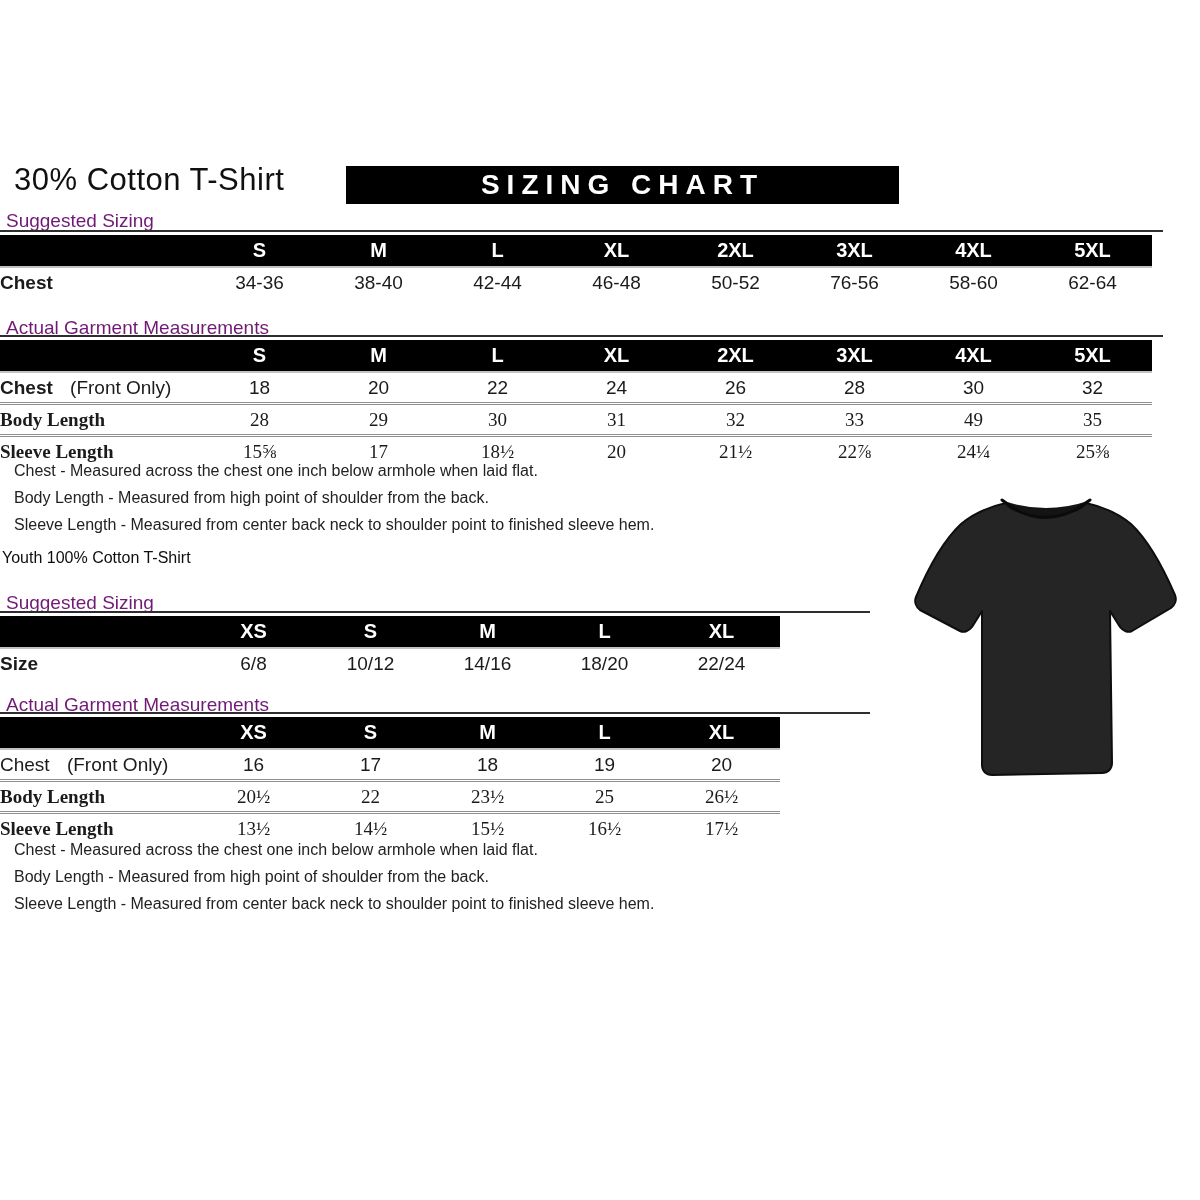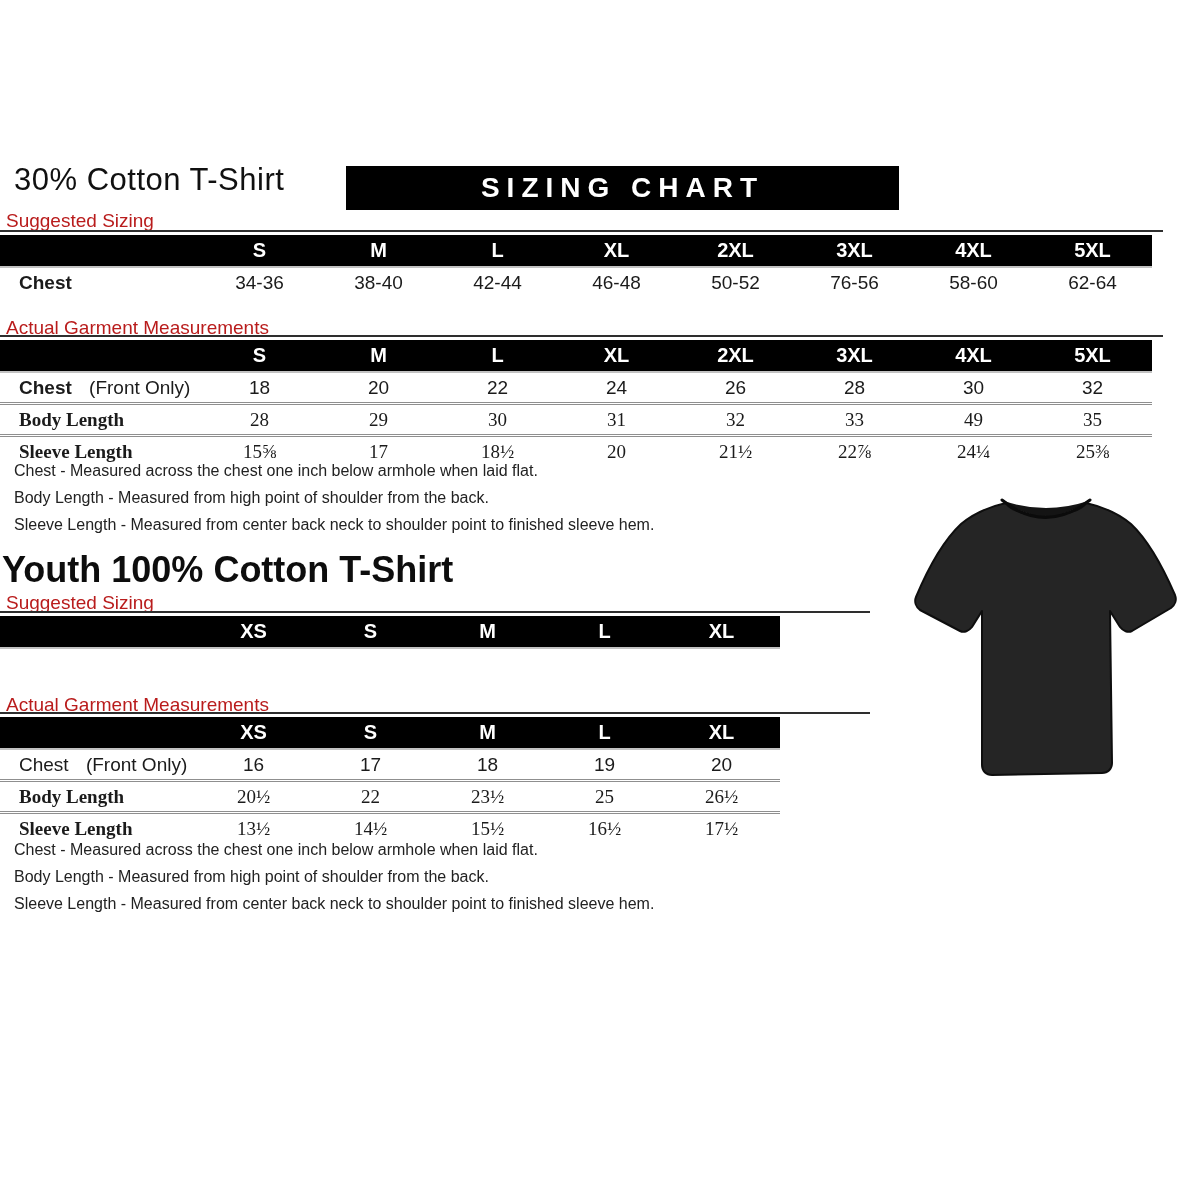--- a/index.html
+++ b/index.html
@@ -8,45 +8,45 @@
     font-family:"Liberation Sans", sans-serif; color:#1b1b1b;
     -webkit-font-smoothing:antialiased;
   }
   .abs { position:absolute; }
 
   .main-title { font-size:31px; font-weight:400; color:#101010; letter-spacing:0.5px; }
   .banner {
     background:#000; color:#fff; display:flex; align-items:center; justify-content:center;
     font-weight:bold; font-size:28px; letter-spacing:7px;
   }
-  .section-label { font-size:19px; color:#b91c1c; }
-  .youth-title { font-size:36px; font-weight:bold; color:#0d0d0d; }
+  .section-label { font-size:19px; color:#701a75; }
+  .youth-title { font-size:16px; font-weight:normal; color:#0d0d0d; }
 
   .table-wrap { border-top:2px solid #2e2e2e; padding-top:3px; }
   table.sizing { border-collapse:collapse; table-layout:fixed; }
   table.sizing th {
     background:#000; color:#ffffff; font-size:20px; font-weight:bold;
     height:31px; text-align:center; padding:0; border-bottom:2px solid #c2c2c2;
   }
   table.sizing td {
     font-size:19px; height:29px; text-align:center; padding:0; color:#1b1b1b;
     white-space:nowrap;
   }
-  table.sizing td.lbl { text-align:left; padding-left:19px; font-weight:bold; }
+  table.sizing td.lbl { text-align:left; padding-left:0; font-weight:bold; }
   table.sizing td.lbl .lbl-note { font-weight:normal;margin-left:12px; }
   table.sizing tr.sep td { border-top:3px double #8f8f8f;font-family:Liberation Serif, serif; }
 
   .notes p { margin:0 0 9px 0; font-size:16px; color:#222; }
 </style>
 </head>
 <body>
 
 <div class="abs main-title" style="left:14px; top:162px;">30% Cotton T-Shirt</div>
 
-<div class="abs banner" style="left:346px; top:166px; width:553px; height:44px;">SIZING CHART</div>
+<div class="abs banner" style="left:346px; top:166px; width:553px; height:38px;">SIZING CHART</div>
 
 <div class="abs section-label" style="left:6px; top:210px;">Suggested Sizing</div>
 
 <div class="abs table-wrap" style="left:0px; top:230px; width:1163px;">
   <table class="sizing" style="width:1152px;">
     <colgroup>
       <col style="width:200px;">
         <col style="width:119px;">
         <col style="width:119px;">
         <col style="width:119px;">
@@ -174,20 +174,28 @@
         <col style="width:117px;">
     </colgroup>
     <tbody>
         <tr>
       <th></th>
       <th>XS</th>
       <th>S</th>
       <th>M</th>
       <th>L</th>
       <th>XL</th>
+    </tr>
+    <tr>
+      <td class="lbl">Size</td>
+      <td>6/8</td>
+      <td>10/12</td>
+      <td>14/16</td>
+      <td>18/20</td>
+      <td>22/24</td>
     </tr>
   </tbody>
     </table>
 </div>
 
 <div class="abs section-label" style="left:6px; top:694px;">Actual Garment Measurements</div>
 
 <div class="abs table-wrap" style="left:0px; top:712px; width:870px;">
   <table class="sizing" style="width:780px;">
     <colgroup>

